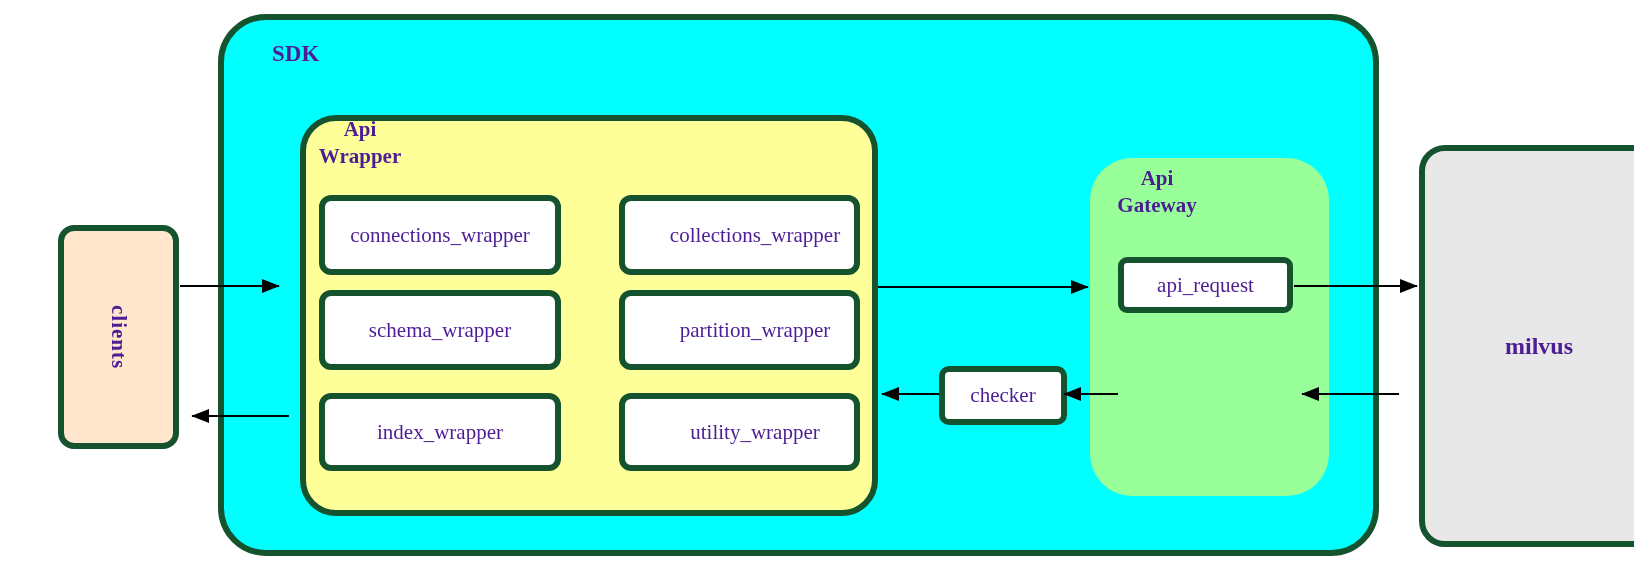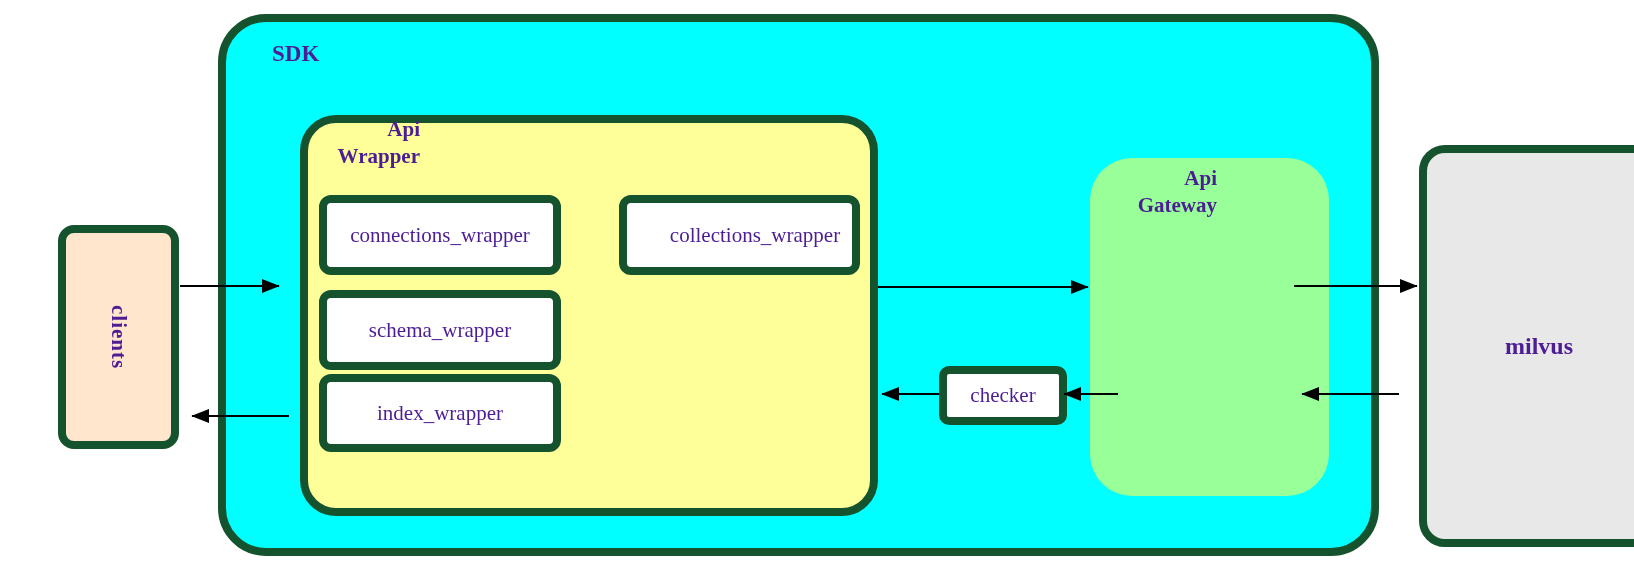--- a/index.html
+++ b/index.html
@@ -9,21 +9,21 @@
     height: 574px;
     background: #ffffff;
     font-family: Liberation Serif, serif;
     color: #4c1d95;
     overflow: hidden;
     margin-left: 42px;
   }
   .node {
     position: absolute;
     box-sizing: border-box;
-    border: 8px solid #14532d;
+    border: 6px solid #14532d;
     display: flex;
     align-items: center;
     justify-content: center;
     text-align: center;
   }
   
   .sdk-box {
     left: 176px; top: 14px; width: 1161px; height: 542px;
     background: #00FFFF; border-radius: 48px;
   }
@@ -47,42 +47,42 @@
   }
   
   .module {
     background: #FFFFFF; border-radius: 12px;
     font-size: 21px; font-weight: normal;
   }
   .col1 { left: 277px; width: 242px; }
   .col2 { left: 577px; width: 241px; padding-left: 31px; }
   .row1 { top: 195px; height: 80px; }
   .row2 { top: 290px; height: 80px; }
-  .row3 { top: 374px; height: 78px; }
+  .row3 { top: 393px; height: 78px; }
   .checker-box {
     left: 897px; top: 366px; width: 128px; height: 59px;
     background: #FFFFFF; border-radius: 10px;
     font-size: 21px;
   }
   .api-request-box {
     left: 1076px; top: 257px; width: 175px; height: 56px;
     background: #FFFFFF; border-radius: 9px;
     font-size: 21px;
   }
   .api-response-box {
     left: 1076px; top: 367px; width: 176px; height: 58px;
     background: #FFFFFF; border-radius: 9px;
     font-size: 21px;
   }
   
   .lbl { position: absolute; font-weight: bold; line-height: 27px; }
   .sdk-lbl { left: 230px; top: 40px; font-size: 23px; }
   .wrapper-lbl { left: 258px; top: 116px; width: 120px; font-size: 21px; text-align: center; }
   .gateway-lbl { left: 1055px; top: 165px; width: 120px; font-size: 21px; text-align: center; }
-  .lbl-line { display: block; text-align: right; }
+  .lbl-line { display: block; }
   .vtext {
     writing-mode: vertical-rl;
     font-weight: bold;
     font-size: 21px;
     letter-spacing: 1px;
   }
   .edges { position: absolute; left: 0; top: 0; pointer-events: none; }
 </style>
 </head>
 <body>
@@ -94,29 +94,32 @@
 
   <div class="node api-wrapper-box"></div>
   <div class="lbl wrapper-lbl">
     <span class="lbl-line">Api</span>
     <span class="lbl-line">Wrapper</span>
   </div>
 
   <div class="node module col1 row1">connections_wrapper</div>
   <div class="node module col2 row1">collections_wrapper</div>
   <div class="node module col1 row2">schema_wrapper</div>
+  <div class="node module col2 row2">partition_wrapper</div>
   <div class="node module col1 row3">index_wrapper</div>
+  <div class="node module col2 row3">utility_wrapper</div>
 
   <div class="node checker-box">checker</div>
 
   <div class="node api-gateway-box"></div>
   <div class="lbl gateway-lbl">
     <span class="lbl-line">Api</span>
     <span class="lbl-line">Gateway</span>
   </div>
+  <div class="node api-request-box">api_request</div>
 
   <div class="node clients-box">
     <span class="vtext">clients</span>
   </div>
 
   <div class="node milvus-box">milvus</div>
 
   <svg class="edges" width="1634" height="574" viewBox="0 0 1634 574">
     <defs>
       <marker id="ah" markerWidth="10" markerHeight="8" refX="8.6" refY="3.5" orient="auto">

